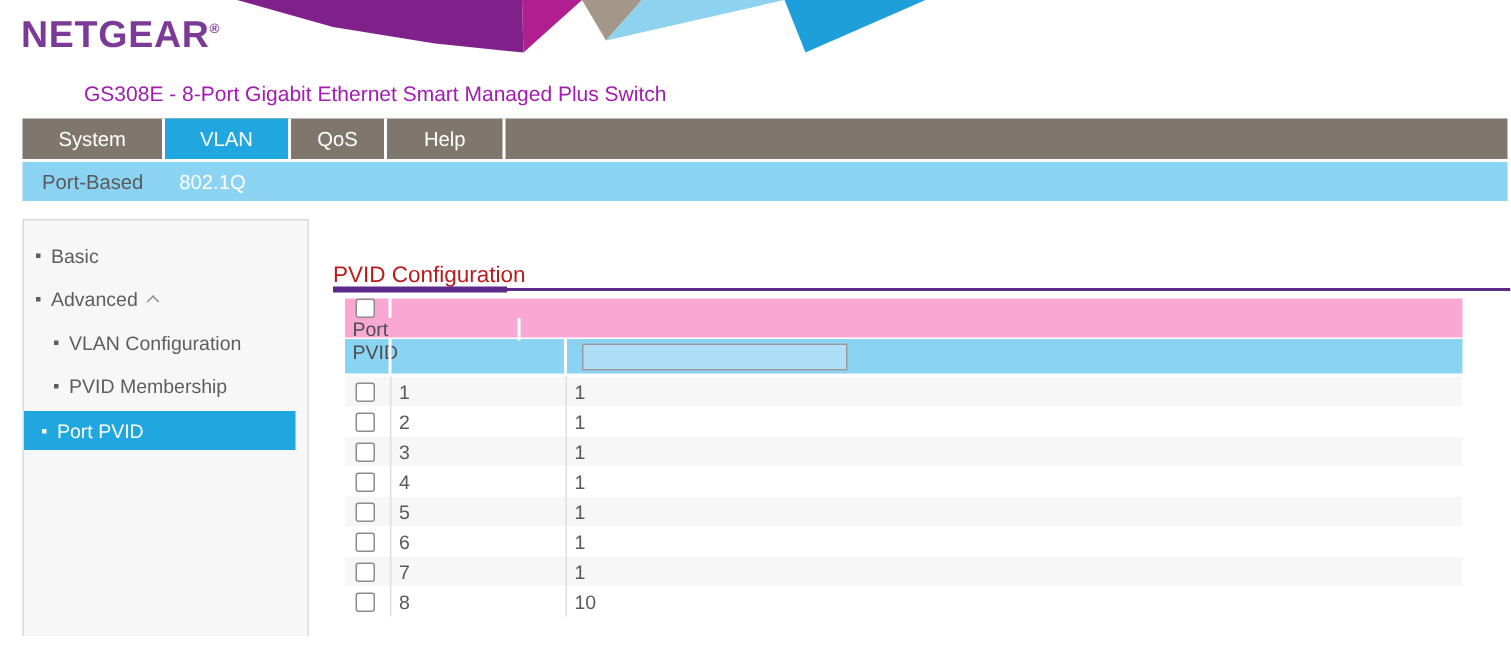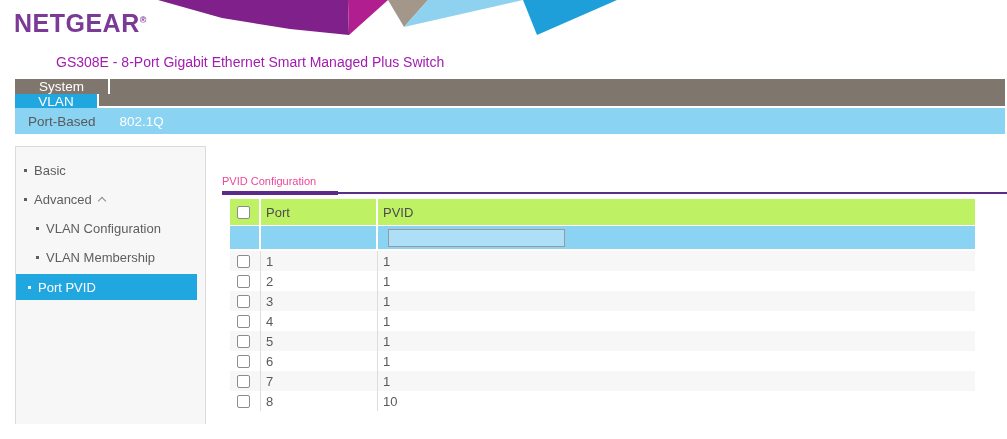--- a/index.html
+++ b/index.html
@@ -13,21 +13,21 @@
   .logo { position:absolute; top:9px; left:14px; color:#7c3a97; font-weight:bold;
           font-size:25px; letter-spacing:0.5px; }
   .logo sup { font-size:9px; vertical-align:super; }
 
   
   .device-title { position:absolute; top:54px; left:15px; font-size:14px;
                   font-weight:normal; color:#a21caf;margin-left:41px; }
 
   
   .nav { position:absolute; top:79px; left:15px; width:990px; height:27px;
-         background:#7f776d; display:flex;flex-direction:column; }
+         background:#7f776d; display:flex; }
   .nav-tab { height:27px; display:flex; align-items:center; justify-content:center;
              color:#fff; font-size:13.5px; border-right:2px solid #fff; cursor:pointer; }
   .nav-tab.t0 { width:95px; } .nav-tab.t1 { width:84px; }
   .nav-tab.t2 { width:64px; } .nav-tab.t3 { width:79px; }
   .nav-tab.active { background:#21a7e0;text-align:center; }
   .nav-fill { flex:1; }
 
   
   .subnav { position:absolute; top:108px; left:15px; width:990px; height:26px;
             background:#8bd3f3; display:flex; align-items:center; font-size:13.5px; }
@@ -43,31 +43,31 @@
                color:#5e5e5e; padding-left:8px; cursor:pointer; }
   .side-item.lvl2 { padding-left:20px; }
   .bullet { width:3px; height:3px; background:#5e5e5e; margin-right:7px; flex:0 0 auto; }
   .side-item.active { background:#21a7e0; color:#fff; height:26px; margin:2px 8px 1px 0;padding-left:12px; }
   .side-item.active .bullet { background:#fff; }
   .chev-up { width:6px; height:6px; border-top:1.5px solid #8a8a8a;
              border-left:1.5px solid #8a8a8a; transform:rotate(45deg);
              margin-left:7px; margin-top:3px; }
 
   
-  .page-heading { position:absolute; top:175px; left:222px; font-size:11px;
-                  color:#ec4899; }
+  .page-heading { position:absolute; top:175px; left:222px; font-size:15px;
+                  color:#b91c1c; }
   .rule-thin  { position:absolute; top:192px; left:222px; right:0; height:2px;
                 background:#5c2b8a; }
   .rule-thick { position:absolute; top:191px; left:222px; width:116px; height:4px;
                 background:#5c2b8a; }
 
   
   .tbl { position:absolute; top:199px; left:230px; width:745px; font-size:13px; }
   .trow { display:flex; width:100%; }
-  .thead { background:#bef264; height:26px; margin-bottom:1px; color:#4d4d4d; }
+  .thead { background:#f9a8d4; height:26px; margin-bottom:1px; color:#4d4d4d;flex-direction:column; }
   .tfilter { background:#8bd3f3; height:23px; margin-bottom:2px; }
   .tdata { height:20px; color:#5a5a5a; }
   .tdata.odd { background:#f7f7f7; }
   .tdata.even { background:#fff; }
   .cell { display:flex; align-items:center; }
   .c-check { width:31px; flex:0 0 auto; }
   .c-port  { width:117px; flex:0 0 auto; padding-left:5px; }
   .c-pvid  { flex:1; padding-left:5px; }
   .thead .c-check, .thead .c-port,
   .tfilter .c-check, .tfilter .c-port { border-right:2px solid #fff; }
@@ -117,21 +117,21 @@
       <span class="bullet"></span>
       <span>Advanced</span>
       <span class="chev-up"></span>
     </li>
     <li class="side-item lvl2">
       <span class="bullet"></span>
       <span>VLAN Configuration</span>
     </li>
     <li class="side-item lvl2">
       <span class="bullet"></span>
-      <span>VLAN Membership</span>
+      <span>PVID Membership</span>
     </li>
     <li class="side-item lvl2 active">
       <span class="bullet"></span>
       <span>Port PVID</span>
     </li>
   </ul>
 </div>
 
 <div class="page-heading">PVID Configuration</div>
 <div class="rule-thin"></div>

